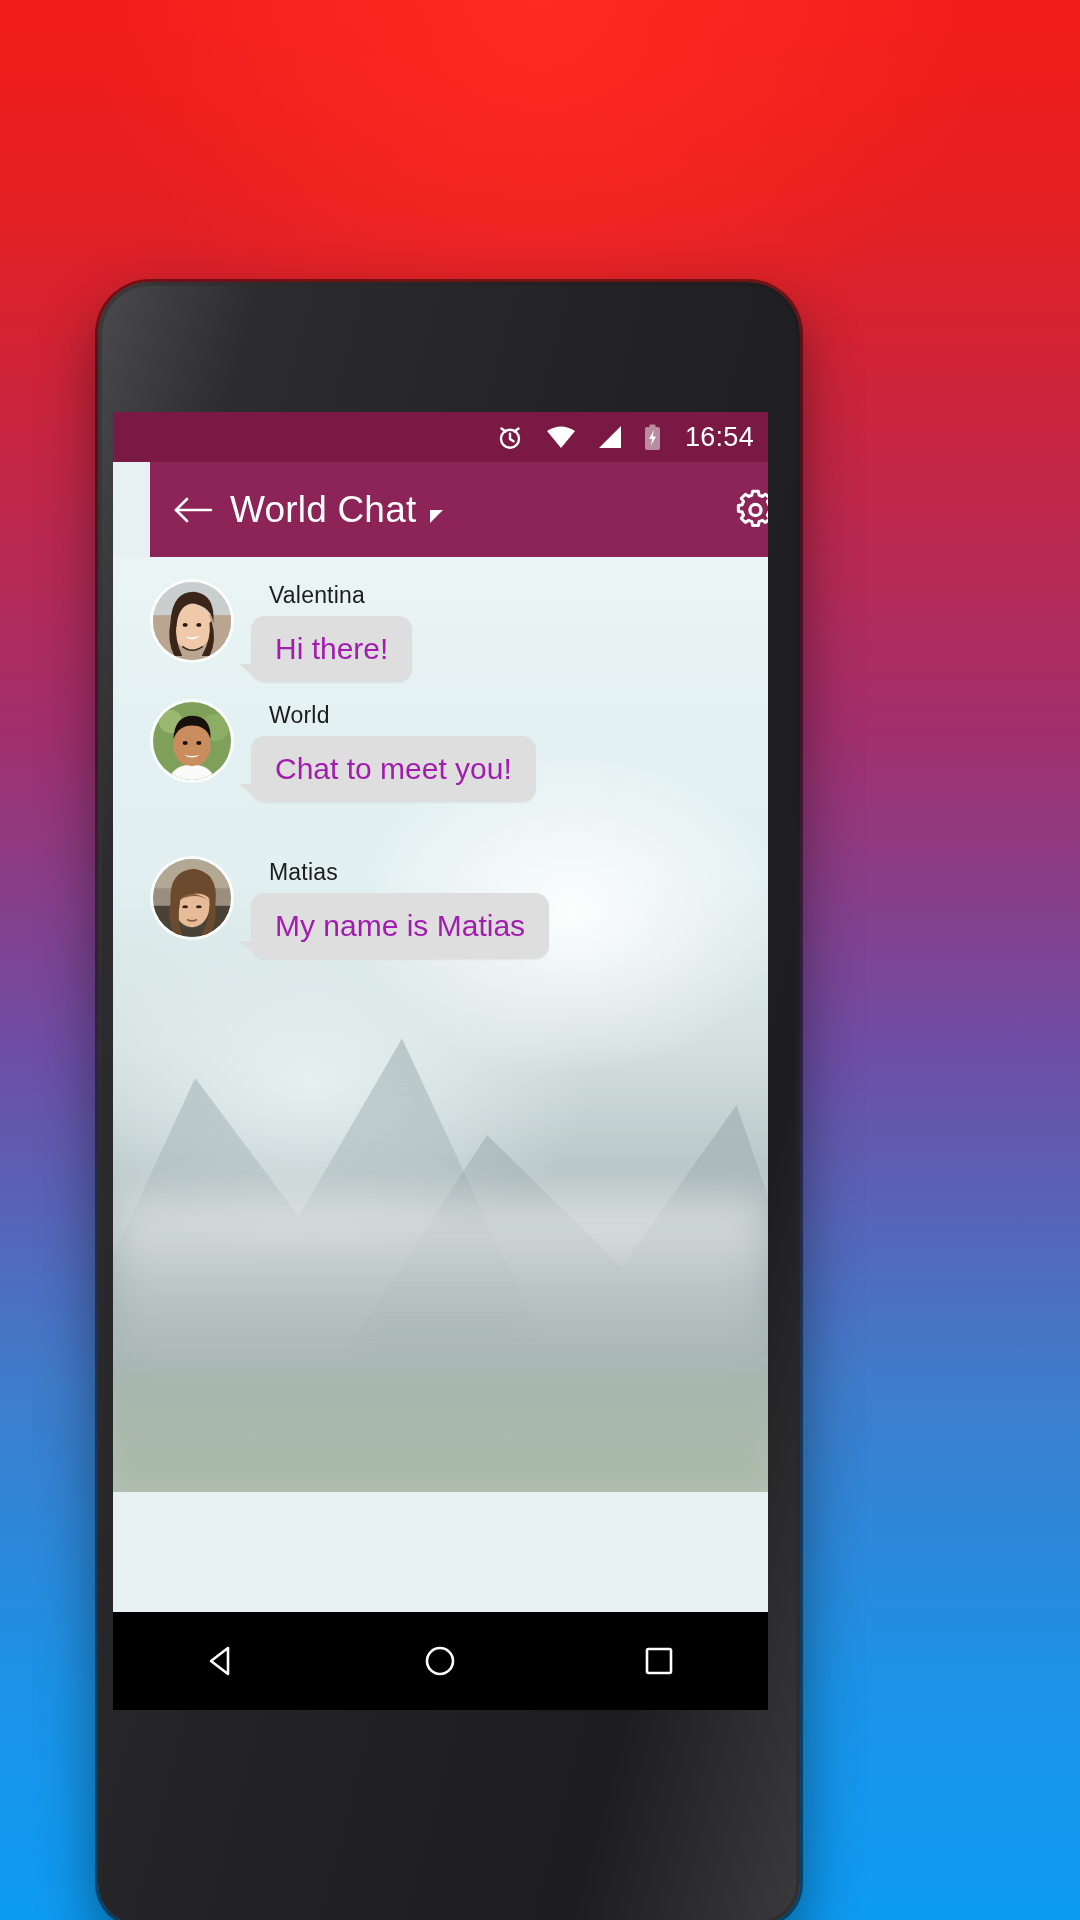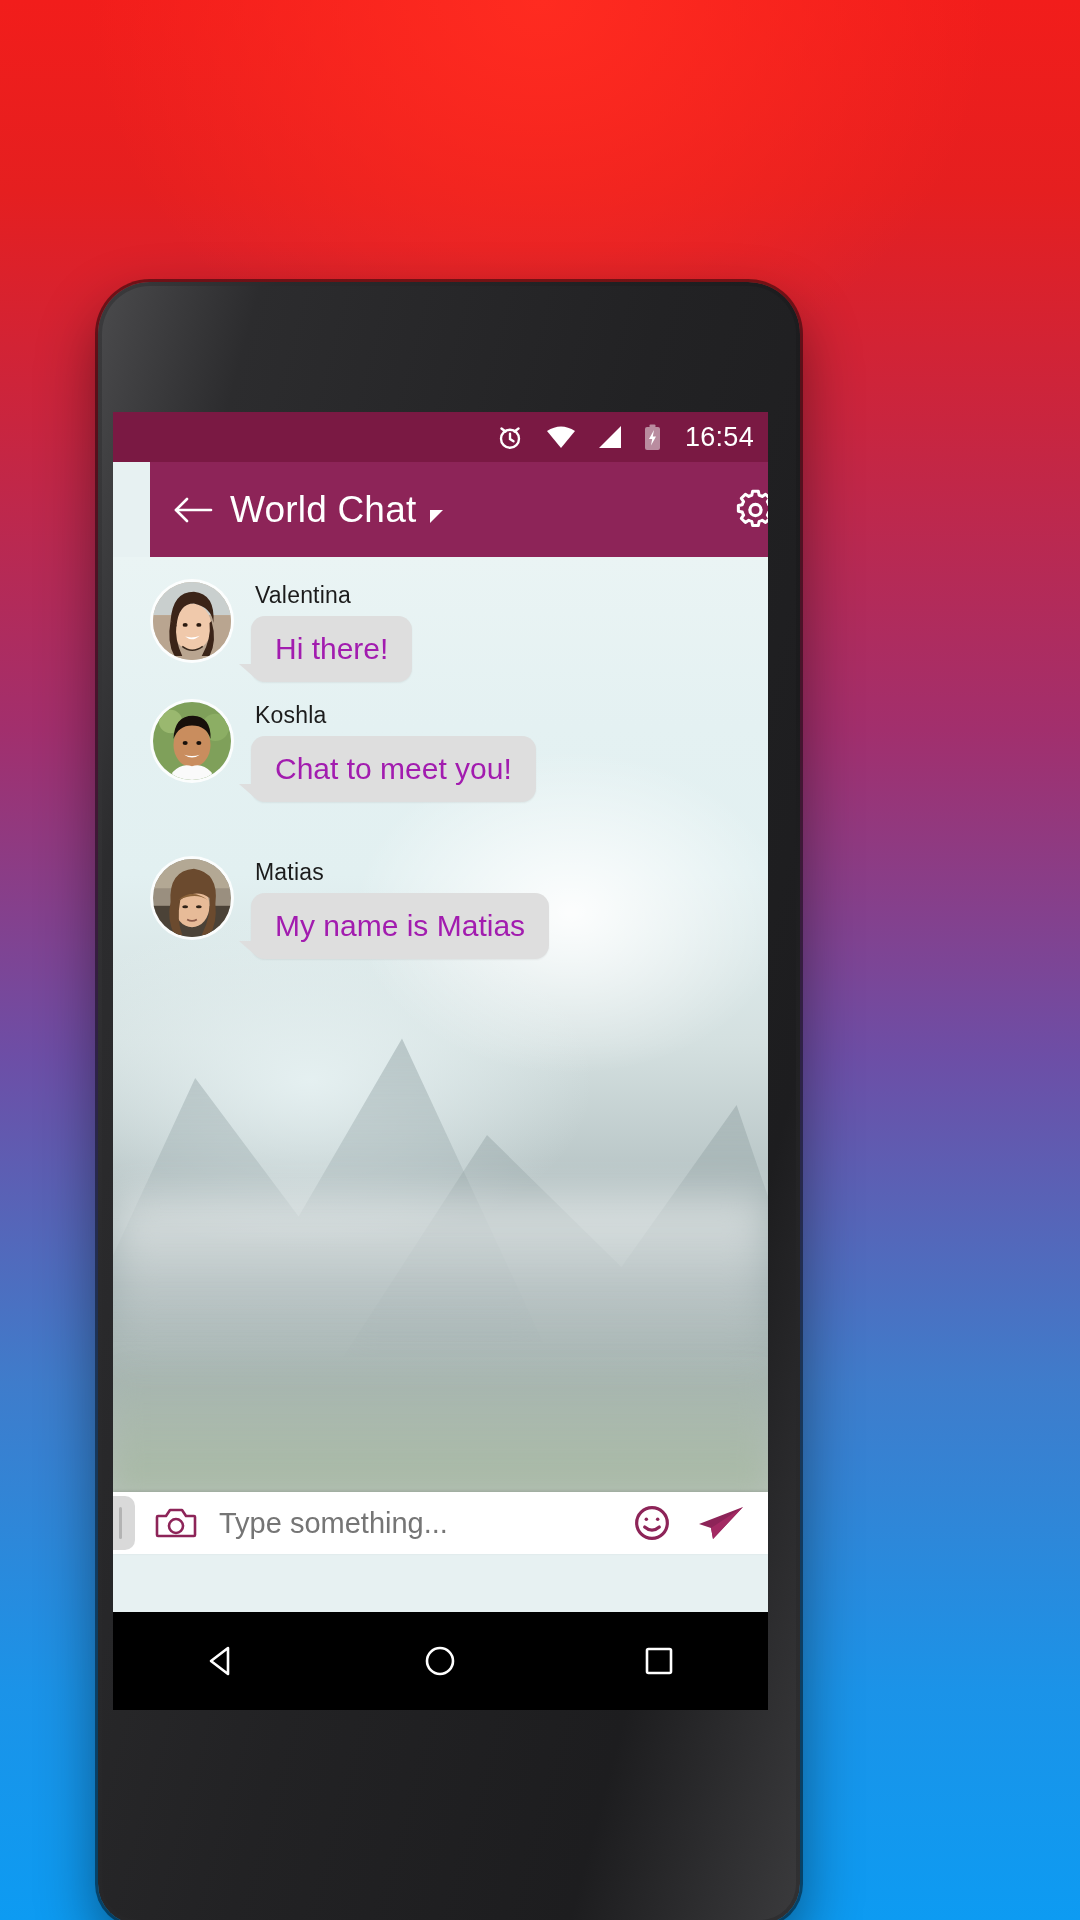--- a/index.html
+++ b/index.html
@@ -92,21 +92,21 @@
   #bg-haze{position:absolute;left:0;top:640px;width:655px;height:180px;
     background:linear-gradient(180deg,rgba(255,255,255,.55),rgba(255,255,255,0));filter:blur(20px);}
   #bg-green{position:absolute;left:0;top:805px;width:655px;height:130px;
     background:linear-gradient(180deg,rgba(168,186,160,.0),rgba(158,180,150,.55));filter:blur(14px);}
 
   .msg-row{position:absolute;display:flex;align-items:flex-start;}
   .avatar{width:78px;height:78px;border-radius:50%;flex:0 0 78px;overflow:hidden;
     box-shadow:0 0 0 3px rgba(255,255,255,.85);position:relative;}
   .avatar svg{display:block;width:100%;height:100%;}
   .msg-col{margin-left:20px;display:flex;flex-direction:column;}
-  .sender{font-size:23px;color:#1c1c1c;margin-bottom:7px;margin-left:4px;letter-spacing:.2px;}
+  .sender{font-size:23px;color:#1c1c1c;margin-bottom:7px;margin-left:18px;letter-spacing:.2px;}
   .bubble{position:relative;background:#dedede;border-radius:14px;padding:16px 24px;
     font-size:30px;color:#a21caf;white-space:nowrap;box-shadow:0 1px 2px rgba(0,0,0,.06);}
   .bubble:after{content:"";position:absolute;left:-12px;bottom:4px;width:0;height:0;
     border-right:16px solid #dedede;border-bottom:14px solid transparent;}
 
   
   #input-bar{
     position:absolute;left:0;top:1080px;width:655px;height:62px;background:#fff;
     display:flex;align-items:center;padding:0 22px;
     box-shadow:0 -1px 3px rgba(0,0,0,.12);
@@ -223,21 +223,21 @@
             <circle cx="64" cy="26" r="14" fill="#8cae64"></circle>
             <ellipse cx="40" cy="44" rx="19" ry="23" fill="#c98d5e"></ellipse>
             <path d="M21 38 Q22 14 41 14 Q60 15 59 38 Q55 24 40 24 Q26 24 21 38 Z" fill="#17100b"></path>
             <ellipse cx="33" cy="42" rx="2.6" ry="2" fill="#17100b"></ellipse>
             <ellipse cx="47" cy="42" rx="2.6" ry="2" fill="#17100b"></ellipse>
             <path d="M32 54 Q40 60 48 54 Q40 57 32 54" fill="#fff"></path>
             <path d="M20 72 Q30 62 40 66 Q50 62 60 72 L62 80 L18 80 Z" fill="#fafafa"></path>
           </svg>
         </div>
         <div class="msg-col">
-          <span class="sender">Koshla</span>
+          <span class="sender">World</span>
           <span class="bubble">Chat to meet you!</span>
         </div>
       </div>
 
       <div class="msg-row" style="left:40px; top:302px;">
         <div class="avatar">
           <svg viewBox="0 0 80 80">
             <rect width="80" height="80" fill="#9a8f7f"></rect>
             <rect y="0" width="80" height="30" fill="#b3a894"></rect>
             <rect y="48" width="80" height="32" fill="#4b4237"></rect>
@@ -250,44 +250,20 @@
           </svg>
         </div>
         <div class="msg-col">
           <span class="sender">Matias</span>
           <span class="bubble">My name is Matias</span>
         </div>
       </div>
 
     </div>
 
-    <div id="input-bar">
-      <div id="attach-handle"></div>
-      <div id="camera-btn">
-        <svg width="42" height="34" viewBox="0 0 42 34" fill="none" stroke="#8d2458" stroke-width="2.6" stroke-linejoin="round">
-          <path d="M3 10 h8 l4-6 h12 l4 6 h8 a1 1 0 0 1 1 1 v18 a1 1 0 0 1 -1 1 H3 a1 1 0 0 1 -1 -1 V11 a1 1 0 0 1 1 -1 z"></path>
-          <circle cx="21" cy="20" r="7"></circle>
-        </svg>
-      </div>
-      <input id="message-input" type="text" placeholder="Type something..." style="">
-      <div id="emoji-btn">
-        <svg width="40" height="40" viewBox="0 0 24 24" fill="none" stroke="#8d2458" stroke-width="1.9">
-          <circle cx="12" cy="12" r="9.2"></circle>
-          <circle cx="8.6" cy="9.8" r="1.05" fill="#8d2458" stroke="none"></circle>
-          <circle cx="15.4" cy="9.8" r="1.05" fill="#8d2458" stroke="none"></circle>
-          <path d="M7.6 14.4 Q12 18.2 16.4 14.4" stroke-linecap="round"></path>
-        </svg>
-      </div>
-      <div id="send-btn">
-        <svg width="48" height="40" viewBox="0 0 48 40">
-          <path d="M2 21 L46 4 L16 36 L14 25 Z" fill="#8d2458"></path>
-          <path d="M14 25 L46 4 L16 36 Z" fill="#a32a63"></path>
-        </svg>
-      </div>
-    </div>
   </div>
 
   <div id="nav-bar">
     <div class="nav-key">
       <svg width="34" height="34" viewBox="0 0 34 34" fill="none" stroke="#fff" stroke-width="2.6" stroke-linejoin="round">
         <path d="M23 4 L6 17 L23 30 Z"></path>
       </svg>
     </div>
     <div class="nav-key">
       <svg width="34" height="34" viewBox="0 0 34 34" fill="none" stroke="#fff" stroke-width="2.6">

